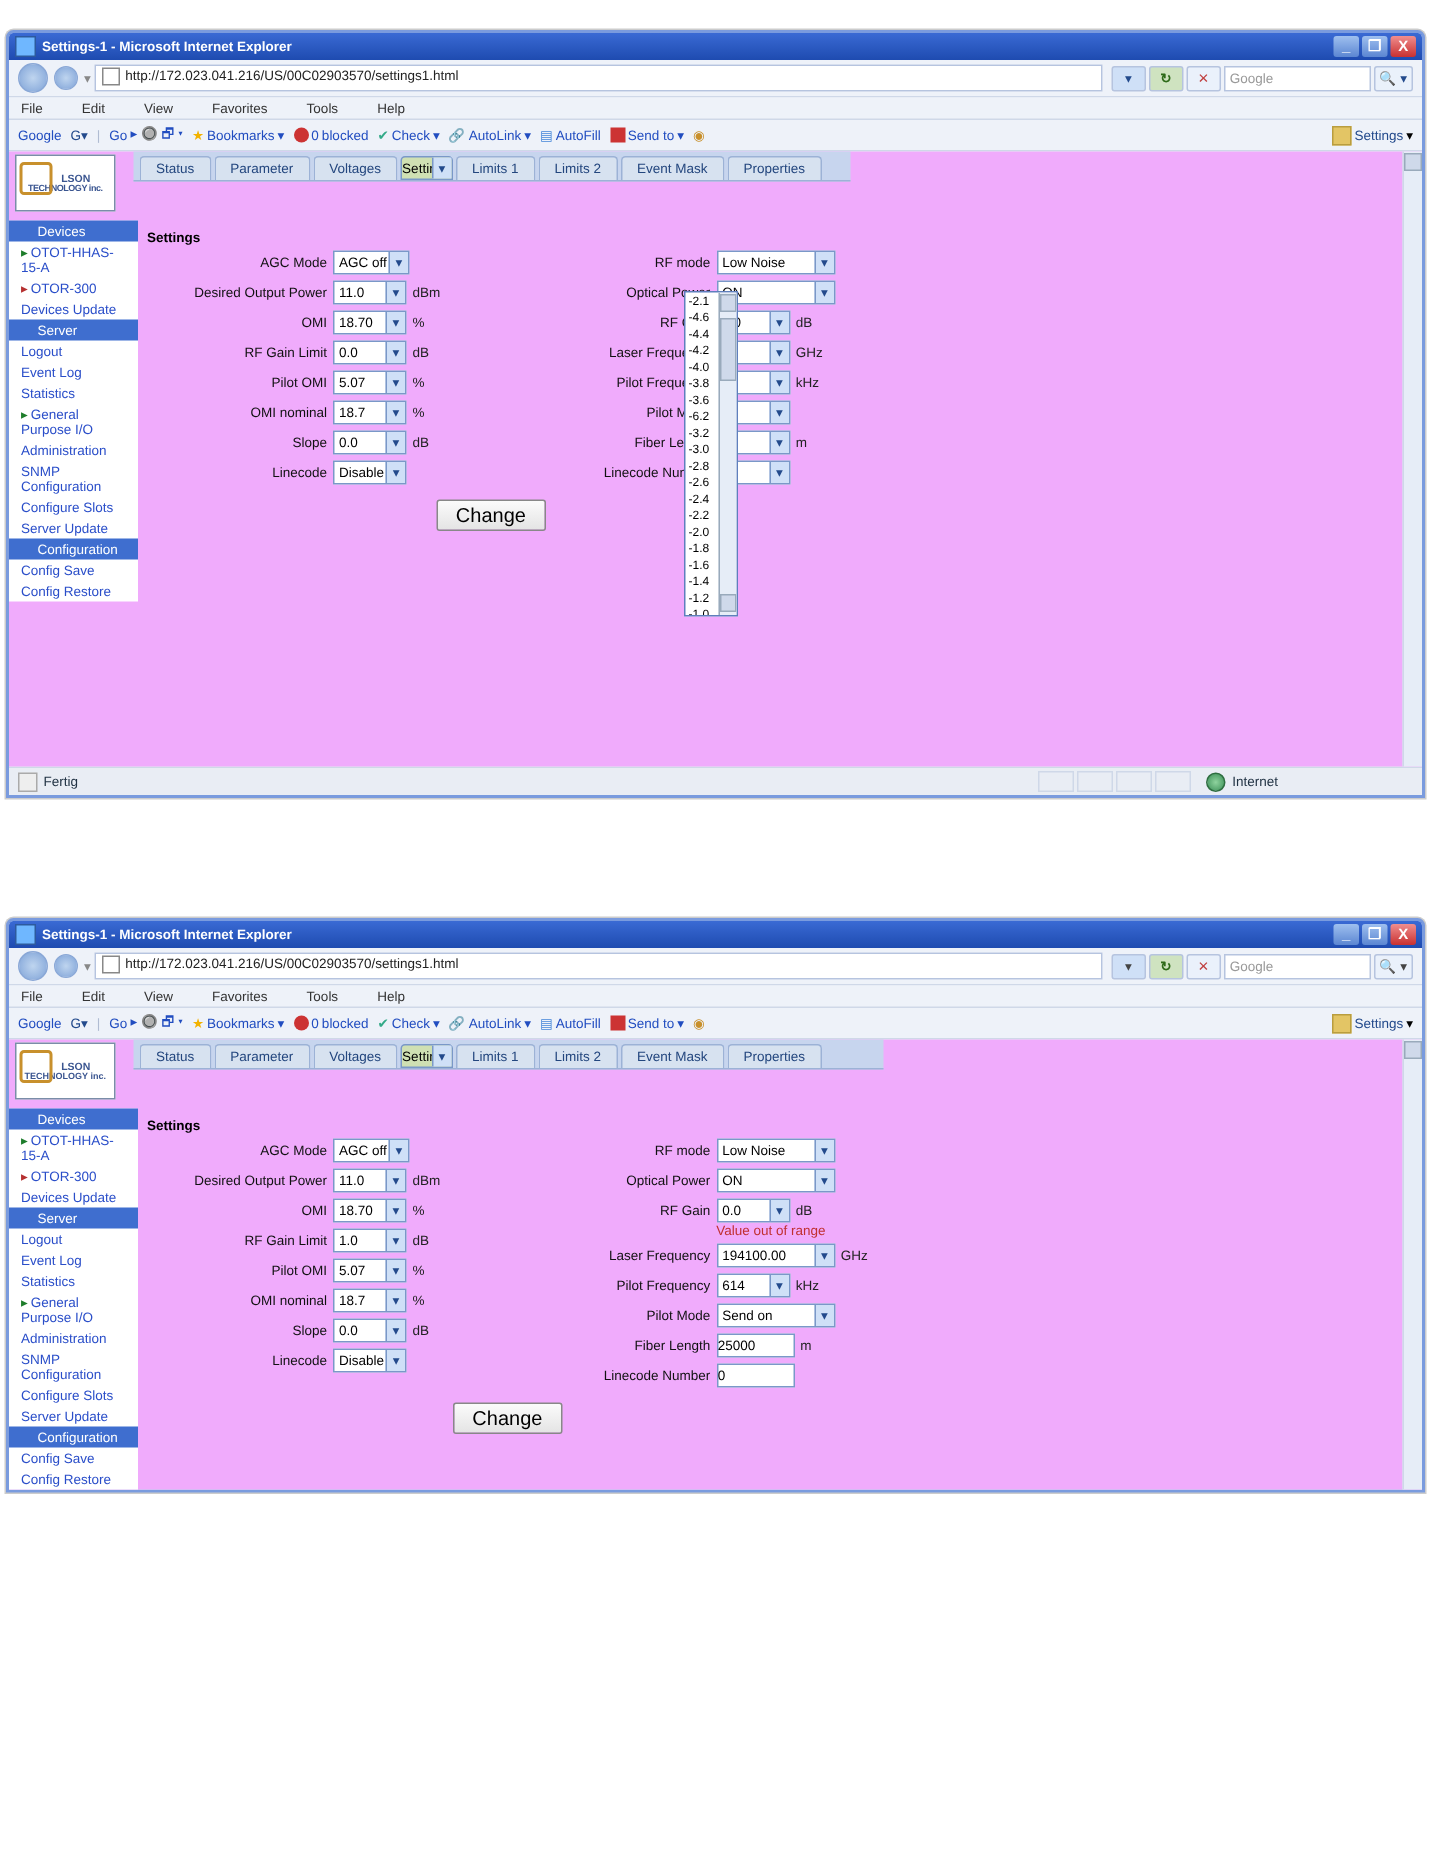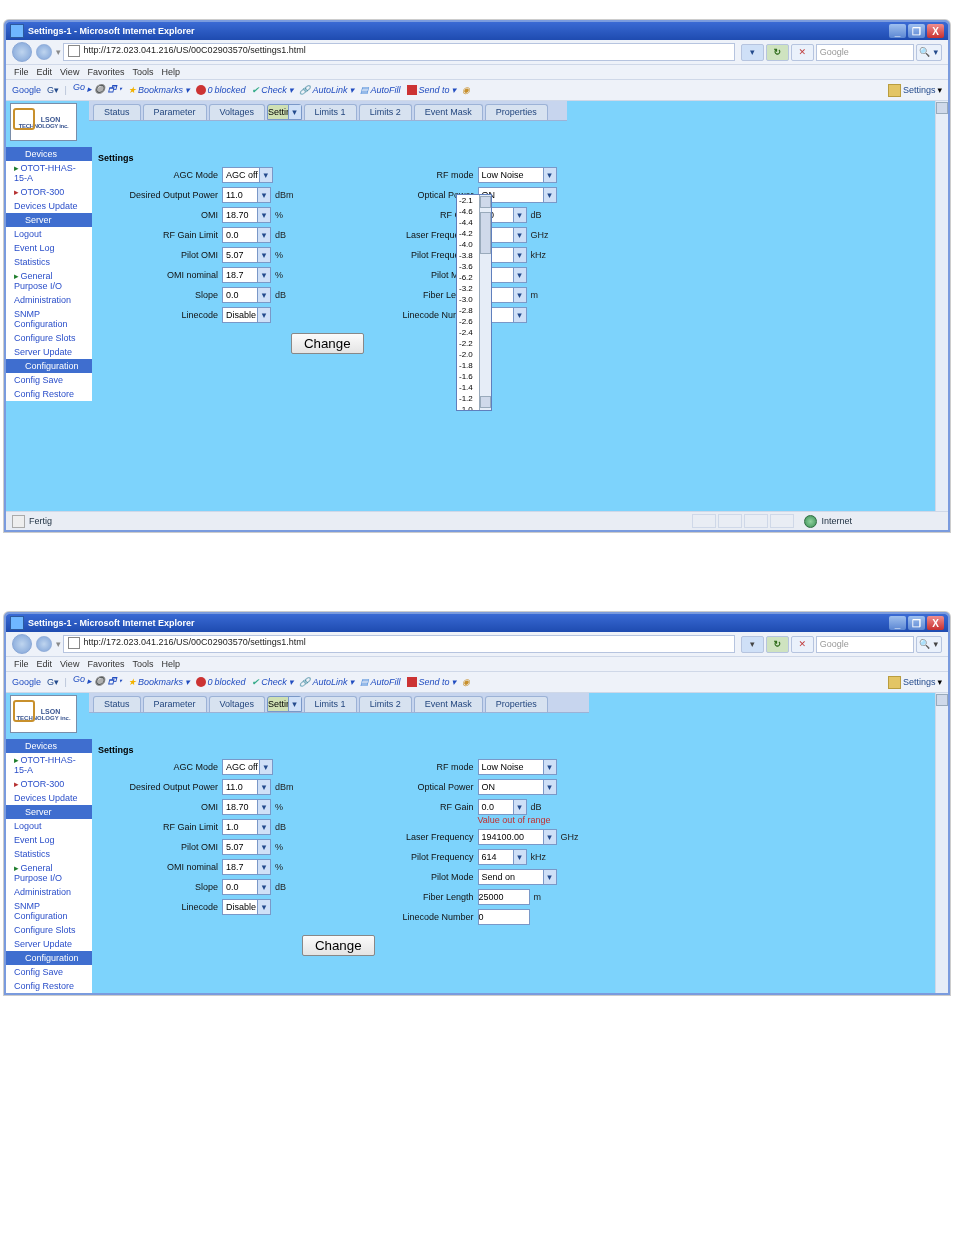--- a/index.html
+++ b/index.html
@@ -39,36 +39,36 @@
   .addr-input .favicon{width:10px;height:10px;border:1px solid #888;
     margin-right:4px;}
   .addr-right{display:flex;gap:2px;margin-left:4px;}
   .ab-btn{height:15px;min-width:15px;border:1px solid #b6c4df;
     background:#eaf1fb;border-radius:2px;display:flex;align-items:center;
     justify-content:center;color:#444;padding:0 3px;}
   .ab-go{background:#cfe3c0;color:#2e6b19;font-weight:bold;}
   .ab-x{color:#c04040;}
   .ab-search{width:90px;display:flex;align-items:center;background:#fff;
     border:1px solid #b6c4df;padding:0 3px;color:#999;}
-  .menubar{display:flex;gap:8px;padding:2px 8px;color:#333;
+  .menubar{display:flex;gap:26px;padding:2px 8px;color:#333;
     background:#eef2f9;border-bottom:1px solid #cfd8e8;}
   .menubar span{cursor:default;}
   .toolbar{display:flex;align-items:center;gap:6px;padding:2px 6px;
     background:#eef2f9;border-bottom:1px solid #cfd8e8;}
   .tb-label{color:#214dc0;}
   .tb-sep{color:#b0bcd2;}
-  .tb-item{color:#214dc0;display:flex;align-items:flex-start;gap:2px;font-style:italic;}
+  .tb-item{color:#214dc0;display:flex;align-items:center;gap:2px;}
   .tb-item .ic{width:10px;height:10px;display:inline-block;}
   .ic-star{color:#f2b200;}
   .ic-red{background:#c33;border-radius:50%;}
   .ic-red2{background:#c33;}
   .tb-right{margin-left:auto;display:flex;align-items:center;gap:2px;}
   .tb-right .ic{width:11px;height:11px;background:#e3c565;border:1px solid #b99d3f;}
   
-  .app-body{display:flex;min-height:410px;background:#7dd3fc;position:relative;}
+  .app-body{display:flex;min-height:410px;background:#f0abfc;position:relative;}
   .logo-cell{width:75px;height:42px;padding:2px 4px;}
   .logo{width:65px;height:36px;border:1px solid #7a8da8;font-weight:bold;
     font-size:7px;color:#3a5590;display:flex;flex-direction:column;
     align-items:center;justify-content:center;position:relative;
     background:#fff;}
   .logo::before{content:"";position:absolute;left:2px;top:4px;width:18px;height:18px;
     border:2px solid #c8902c;border-radius:3px;}
   .tabs-shell{flex:1;display:flex;flex-direction:column;}
   .tabs{display:flex;gap:0;padding:3px 4px 0 4px;background:var(--panel);
     border-bottom:1px solid #9cb2d6;}

